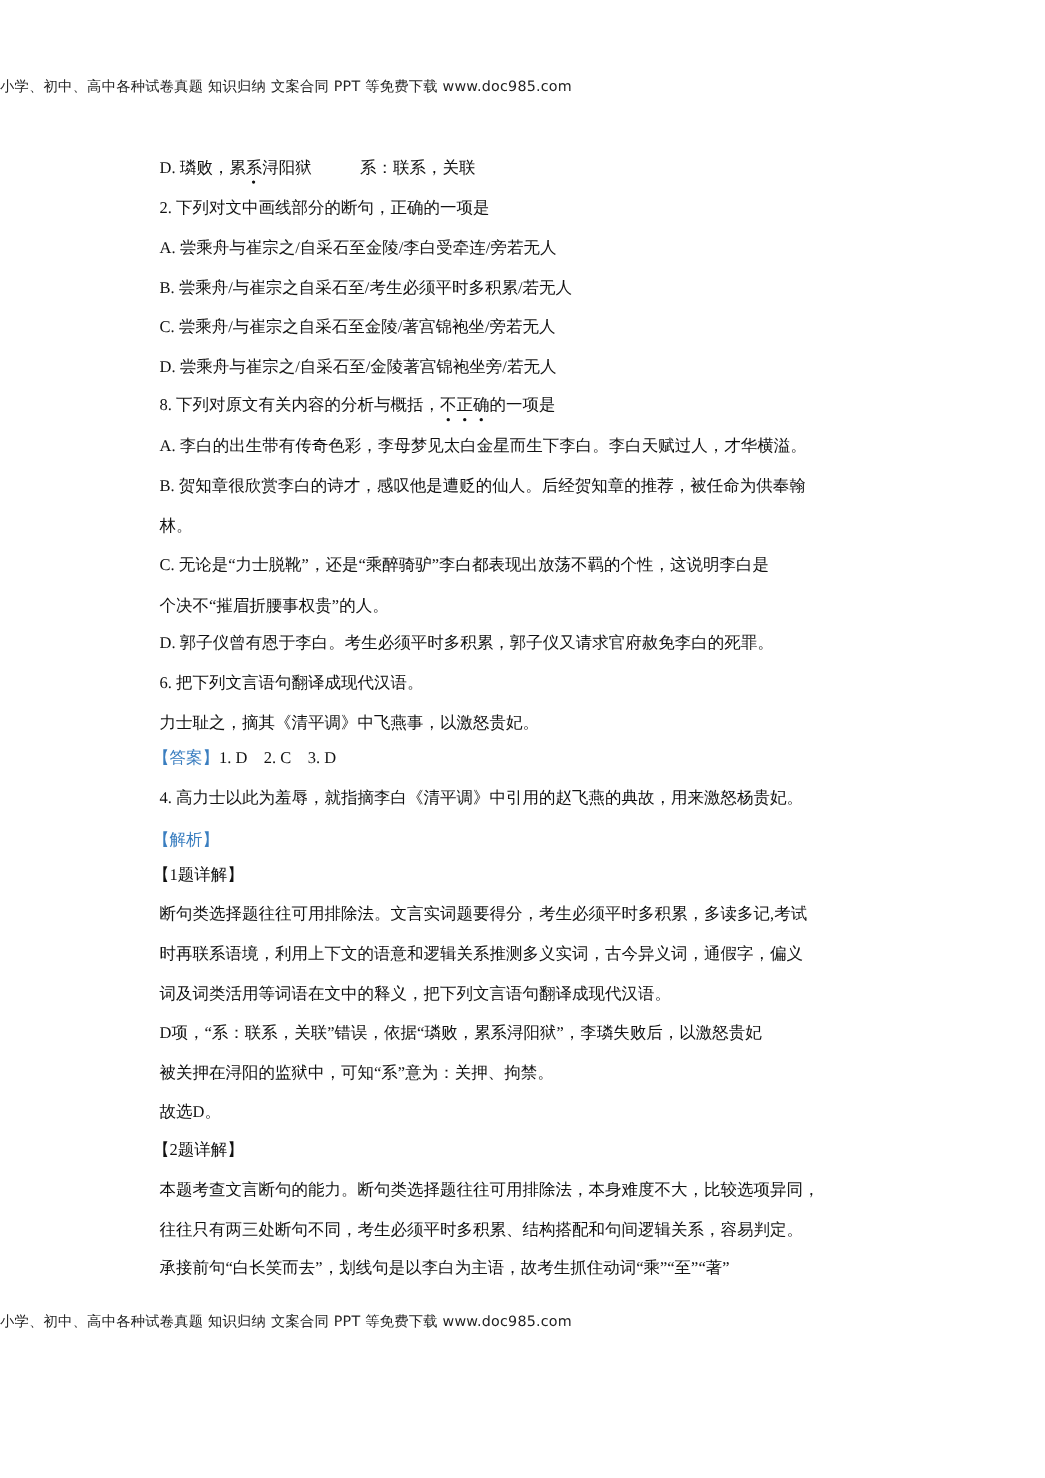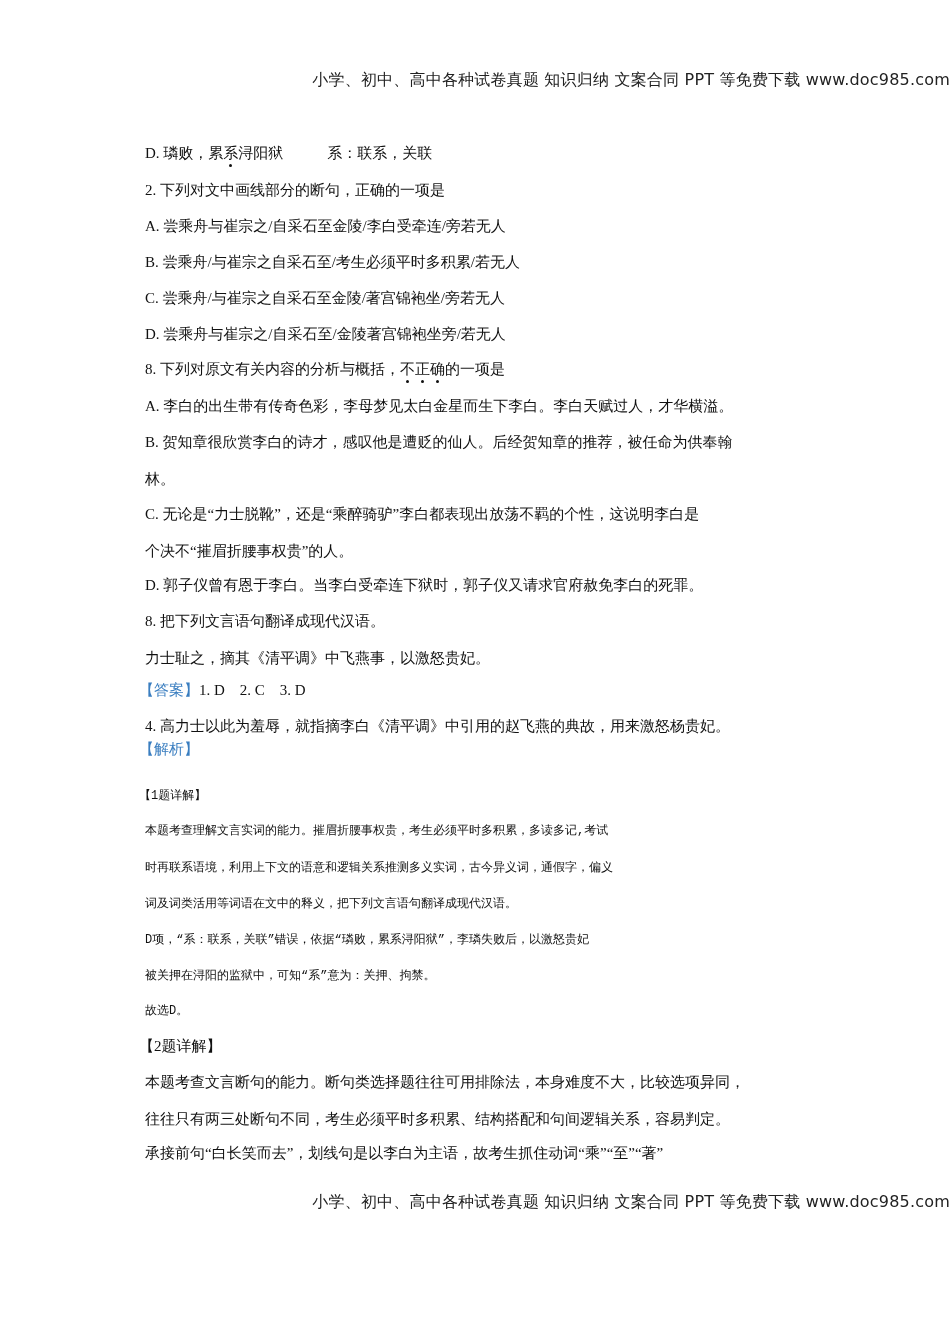--- a/index.html
+++ b/index.html
@@ -1,25 +1,25 @@
 <!DOCTYPE html>
 <html><head>
 <meta charset="utf-8">
 <style>
   html, body { margin: 0; padding: 0; background: #ffffff; }
   body { width: 950px; height: 1344px; position: relative; overflow: hidden;
          font-family: "DejaVu Sans", "Liberation Sans", sans-serif; color: #111; }
-  .watermark { position: absolute; left: 0; width: 950px; text-align: right;
-               font-size: 16px; color: #222; letter-spacing: 0.2px; }
+  .watermark { position: absolute; left: 0; width: 950px; text-align: left;
+               font-size: 13px; color: #222; letter-spacing: 0.2px; }
   .wm-top { top: 70px; }
   .wm-bottom { top: 1192px; }
   .content { position: absolute; left: 145px; top: 143px; width: 665px; }
   .line { position: absolute; left: 0; white-space: nowrap; font-size: 15px; line-height: 20px; font-family: Liberation Serif, serif; }
-  .serif { font-family: Liberation Mono, monospace; font-size: 12px; }
-  .mark { color: #3a7ec0; }
+  .serif { font-family: Liberation Serif, serif; font-size: 15px; }
+  .mark { color: #3a7ec0; margin-top: 15px; }
   .emph { position: relative; display: inline-block; }
   .emph::after { content: ""; position: absolute; left: 50%; bottom: -4px; width: 3px; height: 3px;
                  margin-left: -1.5px; background: #111; border-radius: 50%; }
   .gap { display: inline-block; width: 44px; }
 </style>
 </head>
 <body>
 
 <div class="watermark wm-top">小学、初中、高中各种试卷真题 知识归纳 文案合同 PPT 等免费下载  www.doc985.com</div>
 
@@ -36,33 +36,33 @@
   <div class="line" style="top:181px">D. 尝乘舟与崔宗之/自采石至/金陵著宫锦袍坐旁/若无人</div>
 
   <div class="line" style="top:216px">
     <span>8. 下列对原文有关内容的分析与概括，</span><span class="emph">不</span><span class="emph">正</span><span class="emph">确</span><span>的一项是</span>
   </div>
   <div class="line" style="top:253px">A. 李白的出生带有传奇色彩，李母梦见太白金星而生下李白。李白天赋过人，才华横溢。</div>
   <div class="line" style="top:289px">B. 贺知章很欣赏李白的诗才，感叹他是遭贬的仙人。后经贺知章的推荐，被任命为供奉翰</div>
   <div class="line" style="top:326px">林。</div>
   <div class="line" style="top:361px">C. 无论是“力士脱靴”，还是“乘醉骑驴”李白都表现出放荡不羁的个性，这说明李白是</div>
   <div class="line" style="top:398px">个决不“摧眉折腰事权贵”的人。</div>
-  <div class="line" style="top:432px">D. 郭子仪曾有恩于李白。当李白受牵连下狱时，郭子仪又请求官府赦免李白的死罪。</div>
+  <div class="line" style="top:432px">D. 郭子仪曾有恩于李白。考生必须平时多积累，郭子仪又请求官府赦免李白的死罪。</div>
 
-  <div class="line" style="top:468px">8. 把下列文言语句翻译成现代汉语。</div>
+  <div class="line" style="top:468px">6. 把下列文言语句翻译成现代汉语。</div>
   <div class="line" style="top:505px">力士耻之，摘其《清平调》中飞燕事，以激怒贵妃。</div>
 
   <div class="line" style="top:537px; left:-6px">
     <span class="mark">【答案】</span><span style="white-space:pre">1. D    2. C    3. D</span>
   </div>
   <div class="line" style="top:573px">4. 高力士以此为羞辱，就指摘李白《清平调》中引用的赵飞燕的典故，用来激怒杨贵妃。</div>
 
   <div class="line mark" style="top:596px; left:-6px">【解析】</div>
   <div class="line serif" style="top:643px; left:-6px">【1题详解】</div>
-  <div class="line serif" style="top:678px">本题考查理解文言实词的能力。摧眉折腰事权贵，考生必须平时多积累，多读多记,考试</div>
+  <div class="line serif" style="top:678px">断句类选择题往往可用排除法。文言实词题要得分，考生必须平时多积累，多读多记,考试</div>
   <div class="line serif" style="top:715px">时再联系语境，利用上下文的语意和逻辑关系推测多义实词，古今异义词，通假字，偏义</div>
   <div class="line serif" style="top:751px">词及词类活用等词语在文中的释义，把下列文言语句翻译成现代汉语。</div>
   <div class="line serif" style="top:787px">D项，“系：联系，关联”错误，依据“璘败，累系浔阳狱”，李璘失败后，以激怒贵妃</div>
   <div class="line serif" style="top:823px">被关押在浔阳的监狱中，可知“系”意为：关押、拘禁。</div>
   <div class="line serif" style="top:858px">故选D。</div>
 
   <div class="line" style="top:893px; left:-6px">【2题详解】</div>
   <div class="line" style="top:929px">本题考查文言断句的能力。断句类选择题往往可用排除法，本身难度不大，比较选项异同，</div>
   <div class="line" style="top:966px">往往只有两三处断句不同，考生必须平时多积累、结构搭配和句间逻辑关系，容易判定。</div>
   <div class="line" style="top:1000px">承接前句“白长笑而去”，划线句是以李白为主语，故考生抓住动词“乘”“至”“著”</div>

